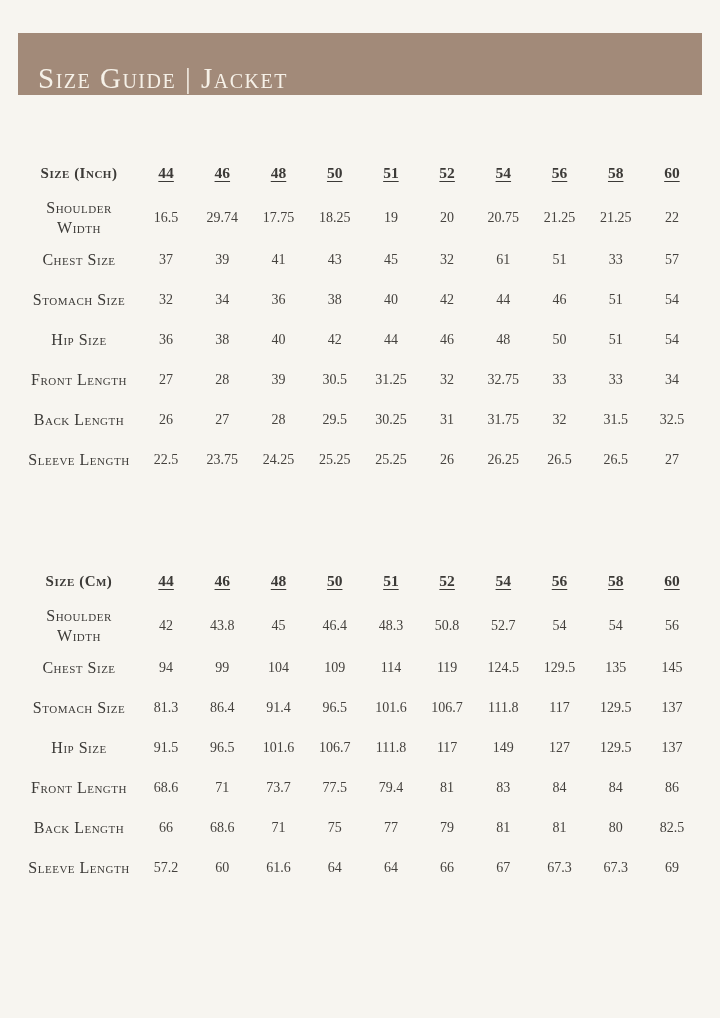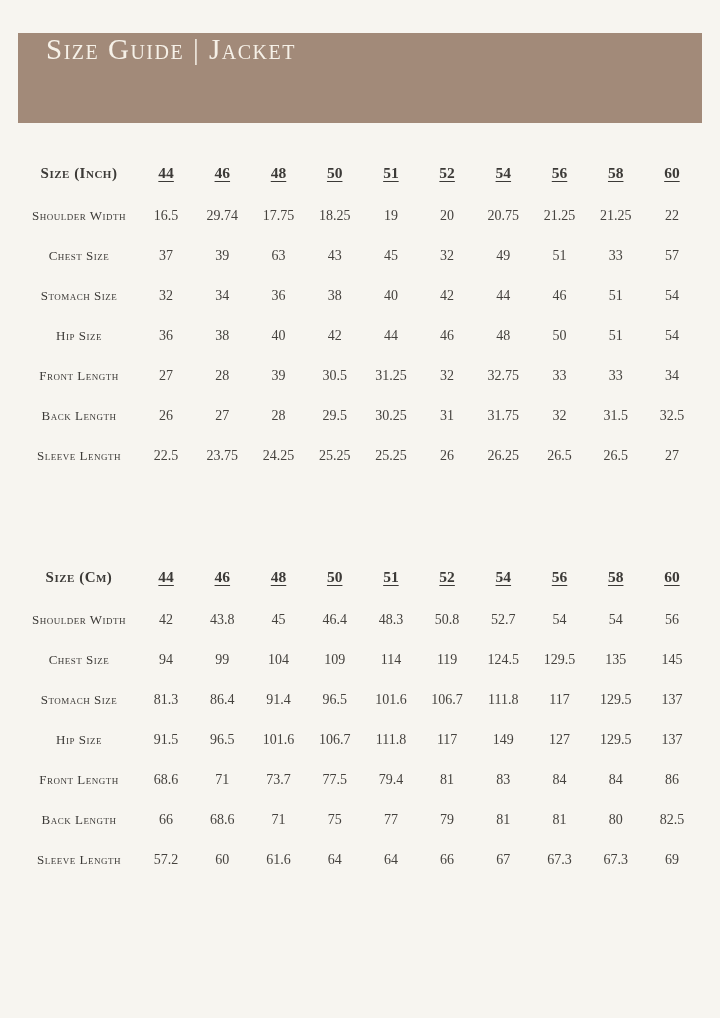--- a/index.html
+++ b/index.html
@@ -13,25 +13,24 @@
     background: #f7f5f0;
     font-family: "Liberation Serif", "DejaVu Serif", serif;
     color: #3c3a37;
     overflow: hidden;
   }
   .banner {
     position: absolute;
     left: 18px;
     right: 18px;
     top: 33px;
-    height: 90px;
+    height: 62px;
     background: #a28a79;
     display: flex;
-    align-items: flex-start;
-    padding-left: 8px;
+    align-items: flex-end;
   }
   .banner .title {
     font-variant: small-caps;
     font-size: 29px;
     letter-spacing: 1.5px;
     color: #f6f1e8;
     padding-left: 20px;
     font-weight: 400;
   }
   .tables {
@@ -55,21 +54,21 @@
     min-height: 46px;
   }
   .cell {
     flex: 1 1 0;
     text-align: center;
     font-size: 14px;
   }
   .label-cell {
     flex: 0 0 118px;
     font-variant: small-caps;
-    font-size: 13px;
+    font-size: 16px;
     letter-spacing: 0.5px;
     line-height: 1.25;
     padding: 2px 4px;
     box-sizing: border-box;
   }
   .unit-label {
     font-weight: 700;
     font-size: 15px;
   }
   .size-header {
@@ -119,25 +118,25 @@
           <div class="cell value-cell">20</div>
           <div class="cell value-cell">20.75</div>
           <div class="cell value-cell">21.25</div>
           <div class="cell value-cell">21.25</div>
           <div class="cell value-cell">22</div>
         </div>
         <div class="row">
           <div class="cell label-cell">Chest Size</div>
           <div class="cell value-cell">37</div>
           <div class="cell value-cell">39</div>
-          <div class="cell value-cell">63</div>
+          <div class="cell value-cell">41</div>
           <div class="cell value-cell">43</div>
           <div class="cell value-cell">45</div>
           <div class="cell value-cell">32</div>
-          <div class="cell value-cell">49</div>
+          <div class="cell value-cell">61</div>
           <div class="cell value-cell">51</div>
           <div class="cell value-cell">33</div>
           <div class="cell value-cell">57</div>
         </div>
         <div class="row">
           <div class="cell label-cell">Stomach Size</div>
           <div class="cell value-cell">32</div>
           <div class="cell value-cell">34</div>
           <div class="cell value-cell">36</div>
           <div class="cell value-cell">38</div>

